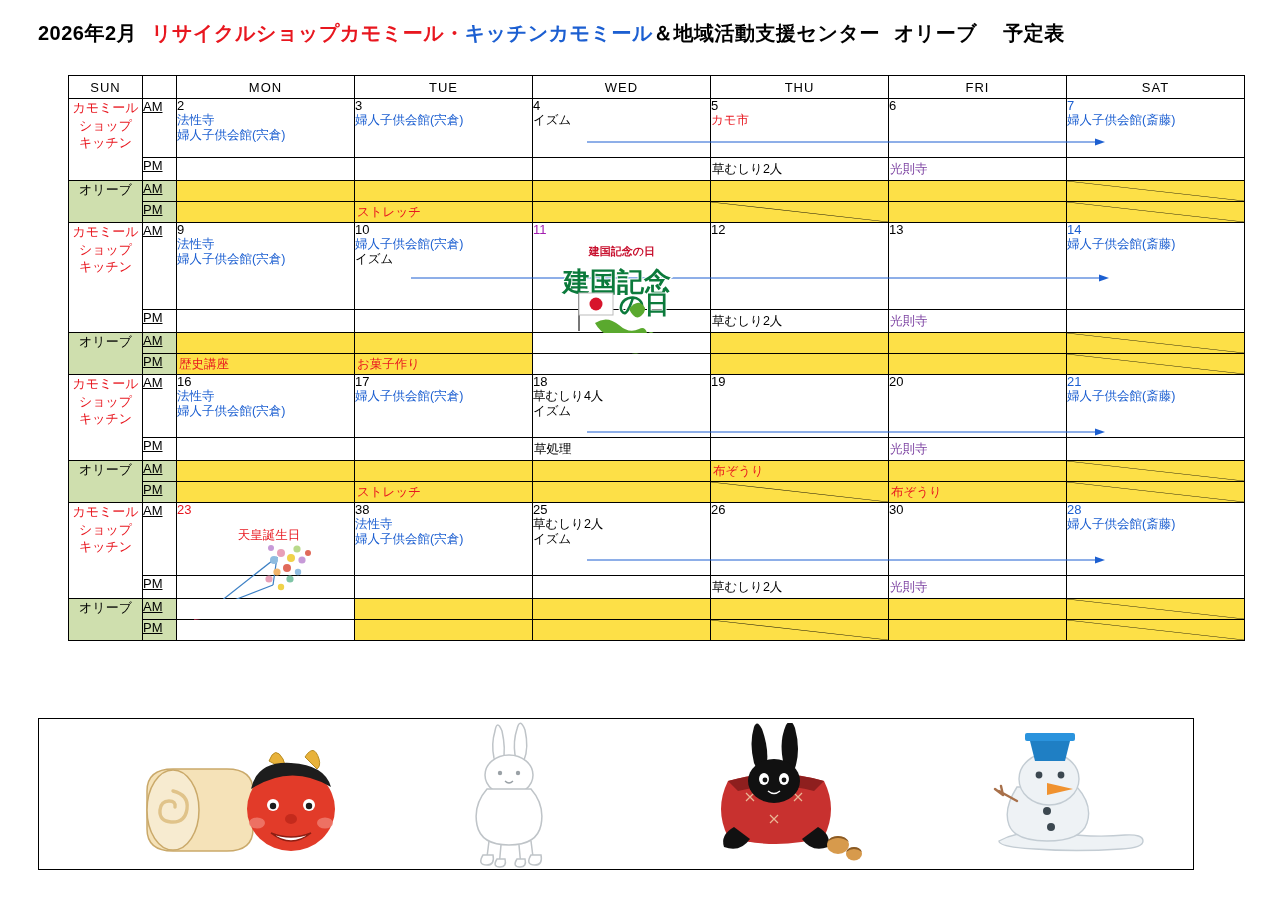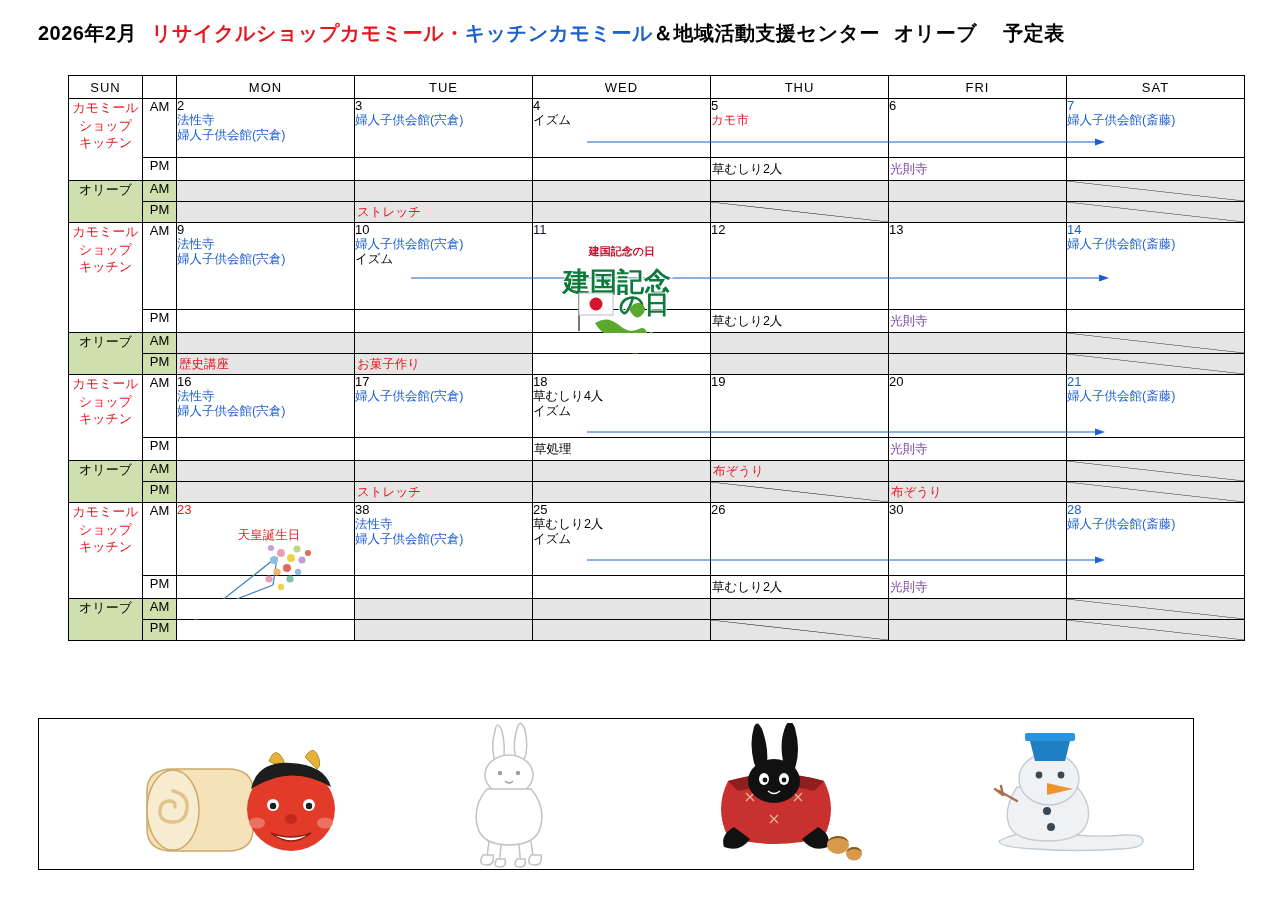--- a/index.html
+++ b/index.html
@@ -61,38 +61,39 @@
   
   td.rowlabel{
     text-align:center;vertical-align:middle;
     font-size:12px;line-height:1.35;
     padding-left:3px;
   }
   td.rowlabel.kamo{color:#e8171f;}
   td.rowlabel.olive{color:#000;}
 
   td.ap{
-    text-align:center;vertical-align:middle;
+    vertical-align:middle;
     font-size:12px;
+    text-decoration:underline;
   }
 
   
   td.day{height:58px;padding:2px 3px 0 4px;}
   td.day.pm{height:22px;vertical-align:middle;padding-top:0;}
   .datenum{font-size:13px;line-height:14px;color:#000;}
   .datenum.sun{color:#e8171f;}
   .datenum.sat{color:#1c5fd1;}
   .ev{font-size:12.5px;line-height:14.5px;white-space:nowrap;}
   .ev.blue{color:#1c5fd1;}
   .ev.red{color:#e8171f;}
   .ev.black{color:#000;}
   .pm-ev{font-size:12.5px;line-height:14px;white-space:nowrap;padding-left:1px;}
 
   
-  tr.olive td.oliveCell{background:#e5e5e5;height:20px;vertical-align:middle;}
+  tr.olive td.oliveCell{background:#fde047;height:20px;vertical-align:middle;}
   tr.olive td.ap{background:#cfdfae;}
   tr.olive td.rowlabel{background:#cfdfae;}
   .oliveCell .ev{padding-left:2px;}
 
   
   .diag{position:absolute;left:0;top:0;width:100%;height:100%;}
   .diag line{stroke:#000;stroke-width:1;}
 
   
   .arrowwrap{position:absolute;height:12px;pointer-events:none;}
@@ -245,21 +246,21 @@
           <div class="ev blue">婦人子供会館(宍倉)</div>
           <div class="ev black">イズム</div>
           <div class="arrowwrap" style="left:56px;top:50px;width:698px;">
             <svg width="698" height="10" viewBox="0 0 698 10">
               <line x1="0" y1="5" x2="690" y2="5" stroke="#1c5fd1" stroke-width="1"></line>
               <polygon points="698,5 688,1.5 688,8.5" fill="#1c5fd1"></polygon>
             </svg>
           </div>
         </td>
         <td class="day">
-          <div class="datenum sun" style="color:#0f172a">11</div>
+          <div class="datenum sun" style="color:#a21caf">11</div>
           <div class="kenkoku">
             <svg viewBox="0 0 178 120" width="178" height="120">
               <text x="89" y="16" text-anchor="middle" font-size="11" font-weight="bold" fill="#c8102e" font-family="'Liberation Sans',sans-serif">建国記念の日</text>
 
               <g>
                 <rect x="26" y="22" width="116" height="40" rx="3" fill="#0b7a3b" opacity="0"></rect>
                 <text x="30" y="52" font-size="27" font-weight="bold" fill="#0b7a3b" font-family="'Liberation Sans',sans-serif" stroke="#fff" stroke-width="2" paint-order="stroke">建国記念</text>
                 <text x="86" y="74" font-size="25" font-weight="bold" fill="#0b7a3b" font-family="'Liberation Sans',sans-serif" stroke="#fff" stroke-width="2" paint-order="stroke">の日</text>
               </g>
 

